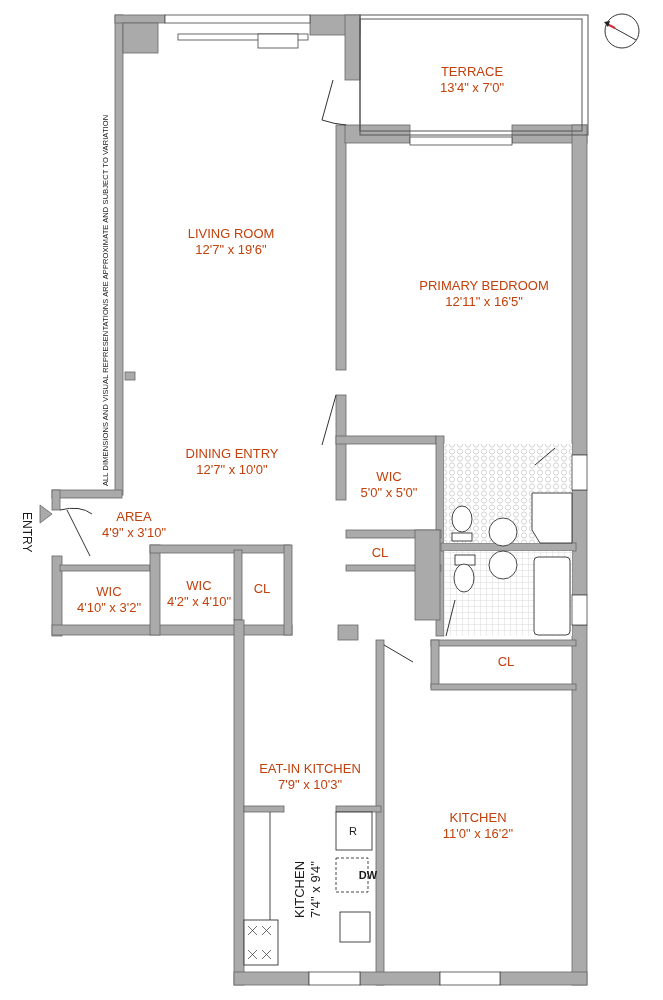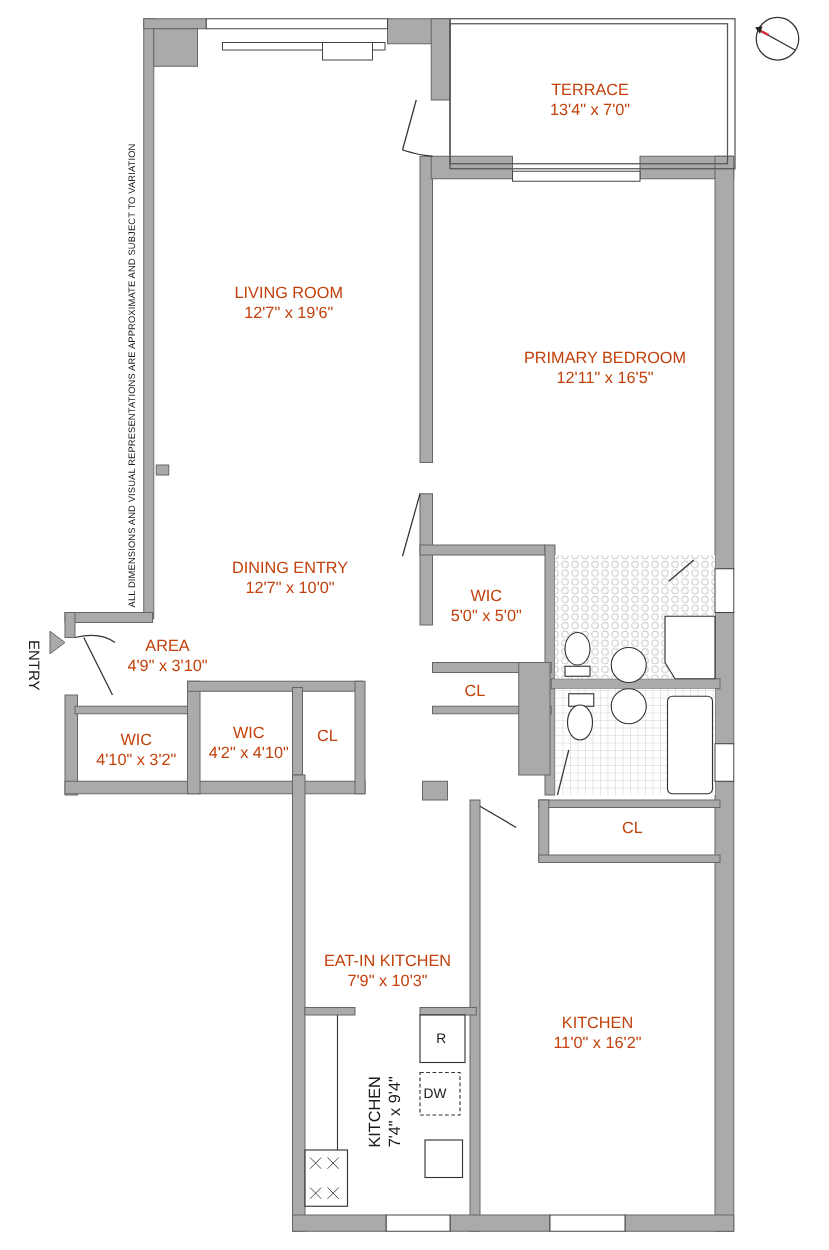--- a/index.html
+++ b/index.html
@@ -194,17 +194,17 @@
   <span class="n">KITCHEN</span>
   <span class="d">11'0" x 16'2"</span>
 </div>
 
 <div class="vert" style="left:292px;top:918px;font-size:13px;line-height:16px;text-align:center;">
   <span style="display:block;">KITCHEN</span>
   <span style="display:block;">7'4" x 9'4"</span>
 </div>
 
 <div class="fix" style="left:353px;top:831px;">R</div>
-<div class="fix" style="left:348px;top:875px;">DW</div>
+<div class="fix" style="left:368px;top:875px;font-weight:bold;">DW</div>
 
 <div class="vert disclaimer" style="left:101px;top:486px;">ALL DIMENSIONS AND VISUAL REPRESENTATIONS ARE APPROXIMATE AND SUBJECT TO VARIATION</div>
 
 <div class="vert entry" style="left:20px;top:553px;transform:rotate(90deg);transform-origin:left top;left:34px;top:512px;">ENTRY</div>
 
 </body></html>

